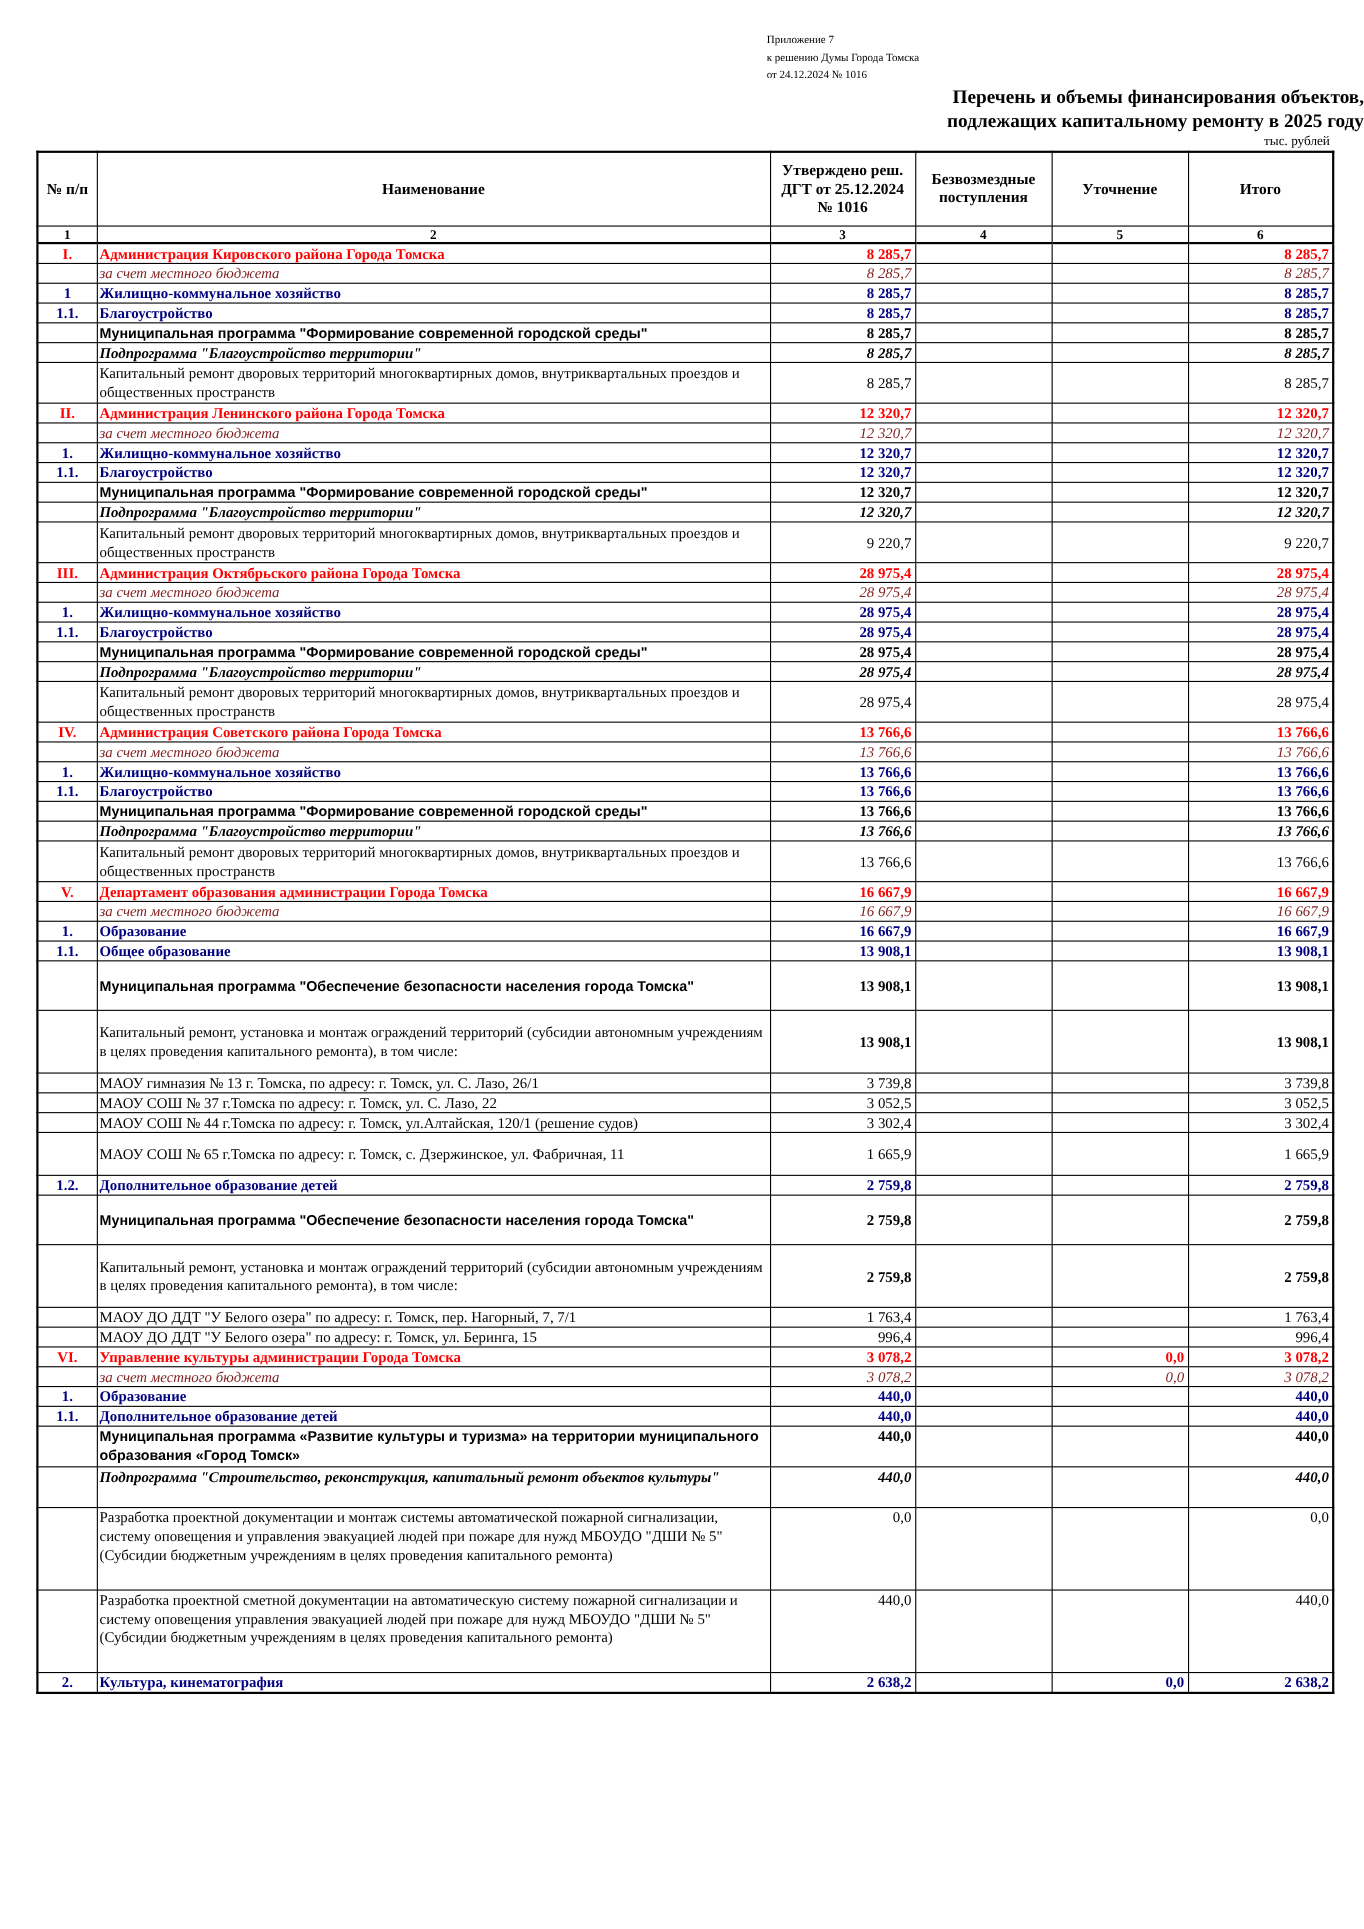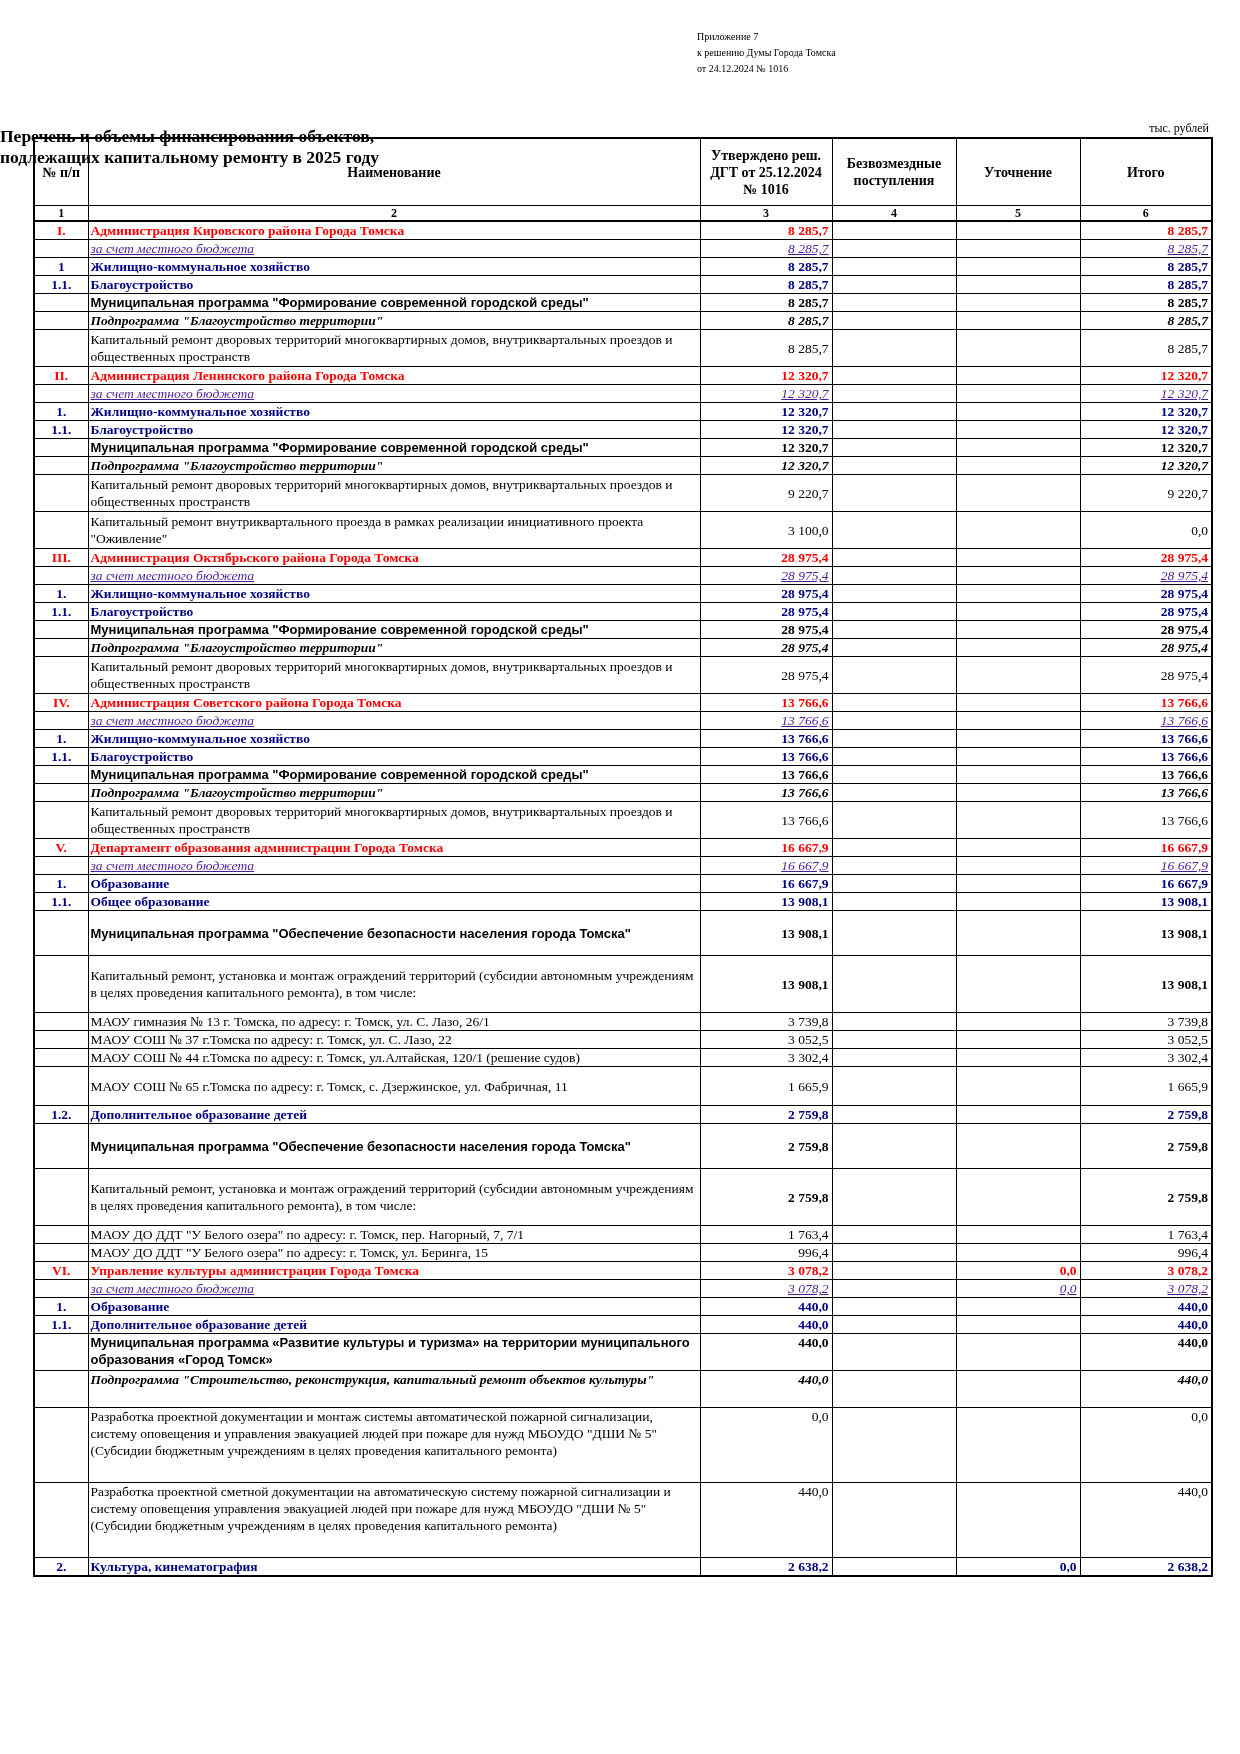--- a/index.html
+++ b/index.html
@@ -1,37 +1,37 @@
 <!DOCTYPE html>
 <html><head>
 <meta charset="utf-8">
 <style>
   html, body { margin:0; padding:0; background:#fff; }
   body { width:1240px; height:1754px; position:relative; overflow:hidden;
          font-family:"Liberation Serif", serif; color:#000; }
   .appendix { position:absolute; left:697px; top:29px; font-size:10px; line-height:16px; }
-  .title { position:absolute; left:0; width:1240px; top:78px; text-align:left;
-           font-weight:bold; font-size:17.5px; line-height:21px;margin-top:48px; }
+  .title { position:absolute; left:0; width:1240px; top:78px; text-align:right;
+           font-weight:bold; font-size:17.5px; line-height:21px; }
   .units { position:absolute; right:31px; top:121px; font-size:12px; }
   table { position:absolute; left:33px; top:137px; border-collapse:collapse;
           table-layout:fixed; width:1178px; }
   td, th { border:1.3px solid #000; padding:0 2px; font-size:13.5px; line-height:17px;
            vertical-align:middle; overflow:hidden; }
   table { border:2px solid #000; }
   col.c1 { width:54px; } col.c2 { width:612px; } col.c3 { width:132px; }
   col.c4 { width:124px; } col.c5 { width:124px; } col.c6 { width:132px; }
   thead th { font-weight:bold; text-align:center; font-size:14px; }
   thead tr.hdr th { height:66px; }
   thead tr.nums th { height:14px; font-size:12px; line-height:14px; border-bottom:2px solid #000; }
   td.num { text-align:center; }
   td.v { text-align:right; padding-right:3px; }
   td.top { vertical-align:top; }
   tr.r td { height:17px; }
   tr.lvl-org td { color:#ff0000; font-weight:bold; }
-  tr.lvl-local td { font-style:italic; color:#4c1d95;text-decoration:underline; }
+  tr.lvl-local td { font-style:italic; color:#7f1d1d; }
   tr.lvl-sec td { color:#000080; font-weight:bold; }
   tr.lvl-prog td { font-weight:bold; }
   tr.lvl-prog td.name { font-family:"Liberation Sans", sans-serif; font-size:13px; }
   tr.lvl-sub td { font-weight:bold; font-style:italic; }
   tr.lvl-item td.name { font-size:13.5px; }
   tr.h2 td { height:36px; }
   tr.h2s td { height:38px; }
   tr.h3 td { height:56px; }
   tr.h4 td { height:74px; }
   tr.hbig td { height:44px; }
@@ -185,28 +185,20 @@
         <td class="v">12 320,7</td>
       </tr>
       <tr class="r lvl-item h2">
         <td class="num"></td>
         <td class="name">Капитальный ремонт дворовых территорий многоквартирных домов, внутриквартальных проездов и общественных пространств</td>
         <td class="v">9 220,7</td>
         <td class="v"></td>
         <td class="v"></td>
         <td class="v">9 220,7</td>
       </tr>
-      <tr class="r lvl-item h2">
-        <td class="num"></td>
-        <td class="name">Капитальный ремонт внутриквартального проезда в рамках реализации инициативного проекта "Оживление"</td>
-        <td class="v">3 100,0</td>
-        <td class="v"></td>
-        <td class="v"></td>
-        <td class="v">0,0</td>
-      </tr>
       <tr class="r lvl-org">
         <td class="num">III.</td>
         <td class="name">Администрация Октябрьского района Города Томска</td>
         <td class="v">28 975,4</td>
         <td class="v"></td>
         <td class="v"></td>
         <td class="v">28 975,4</td>
       </tr>
       <tr class="r lvl-local">
         <td class="num"></td>

